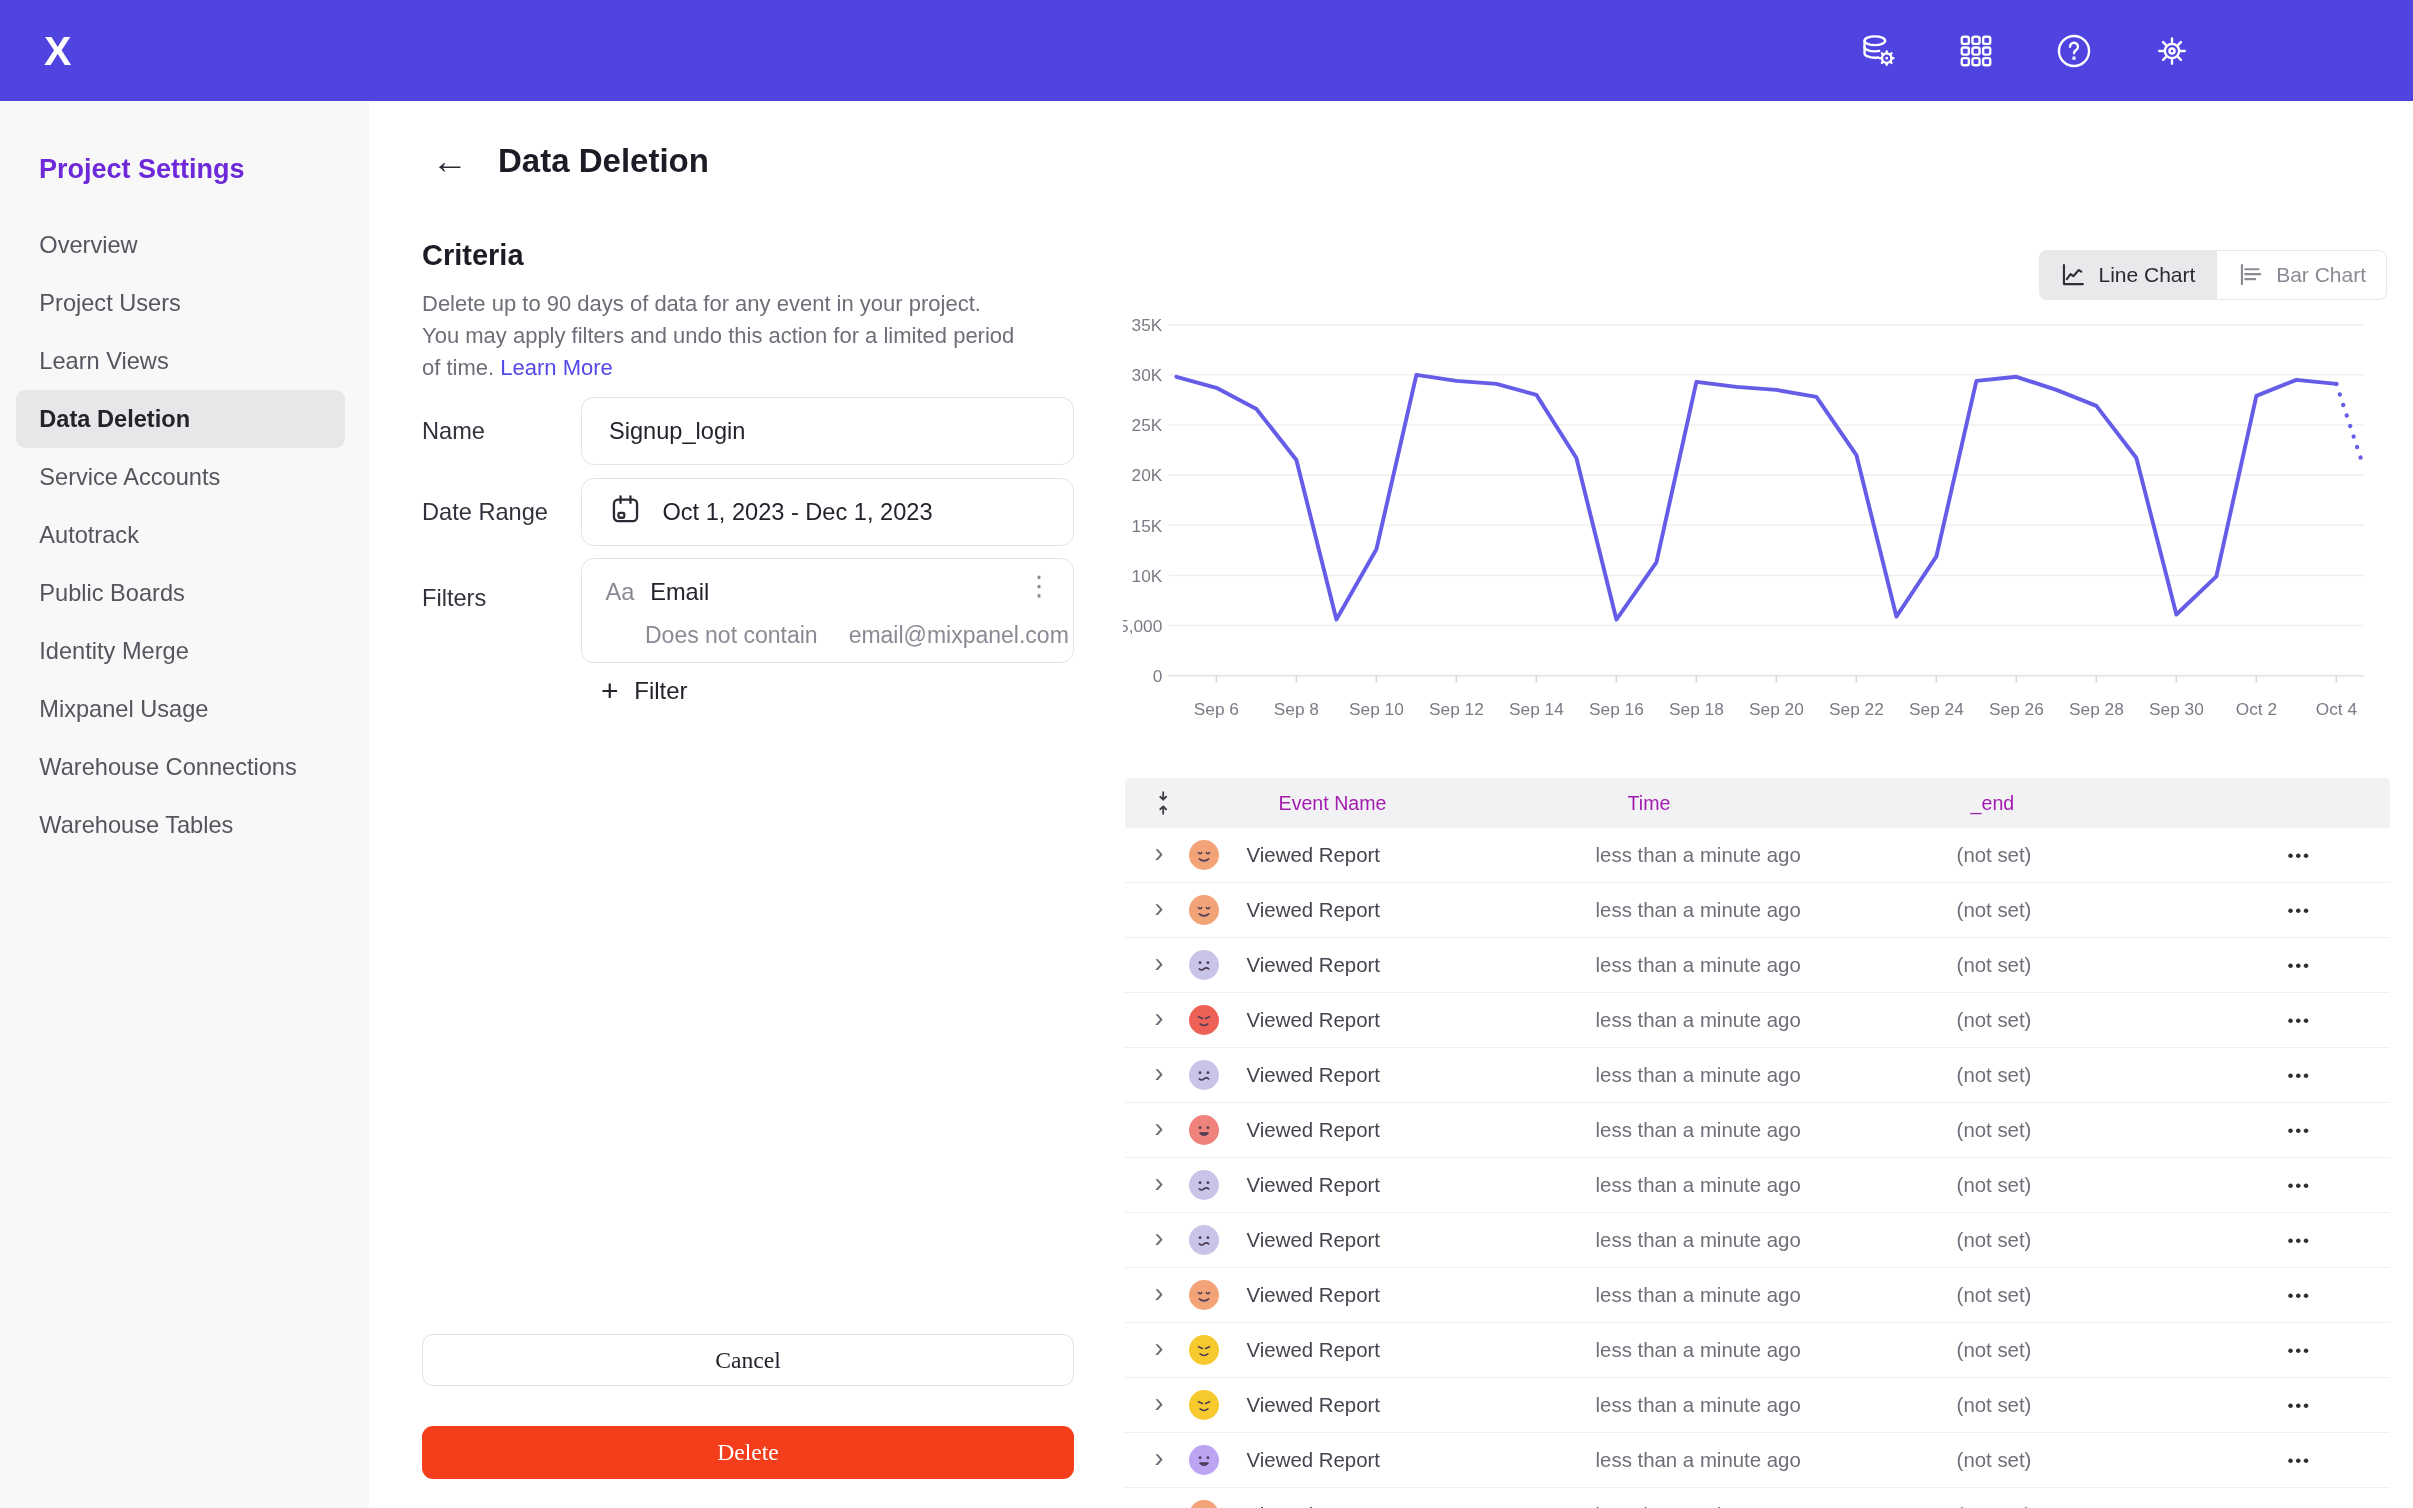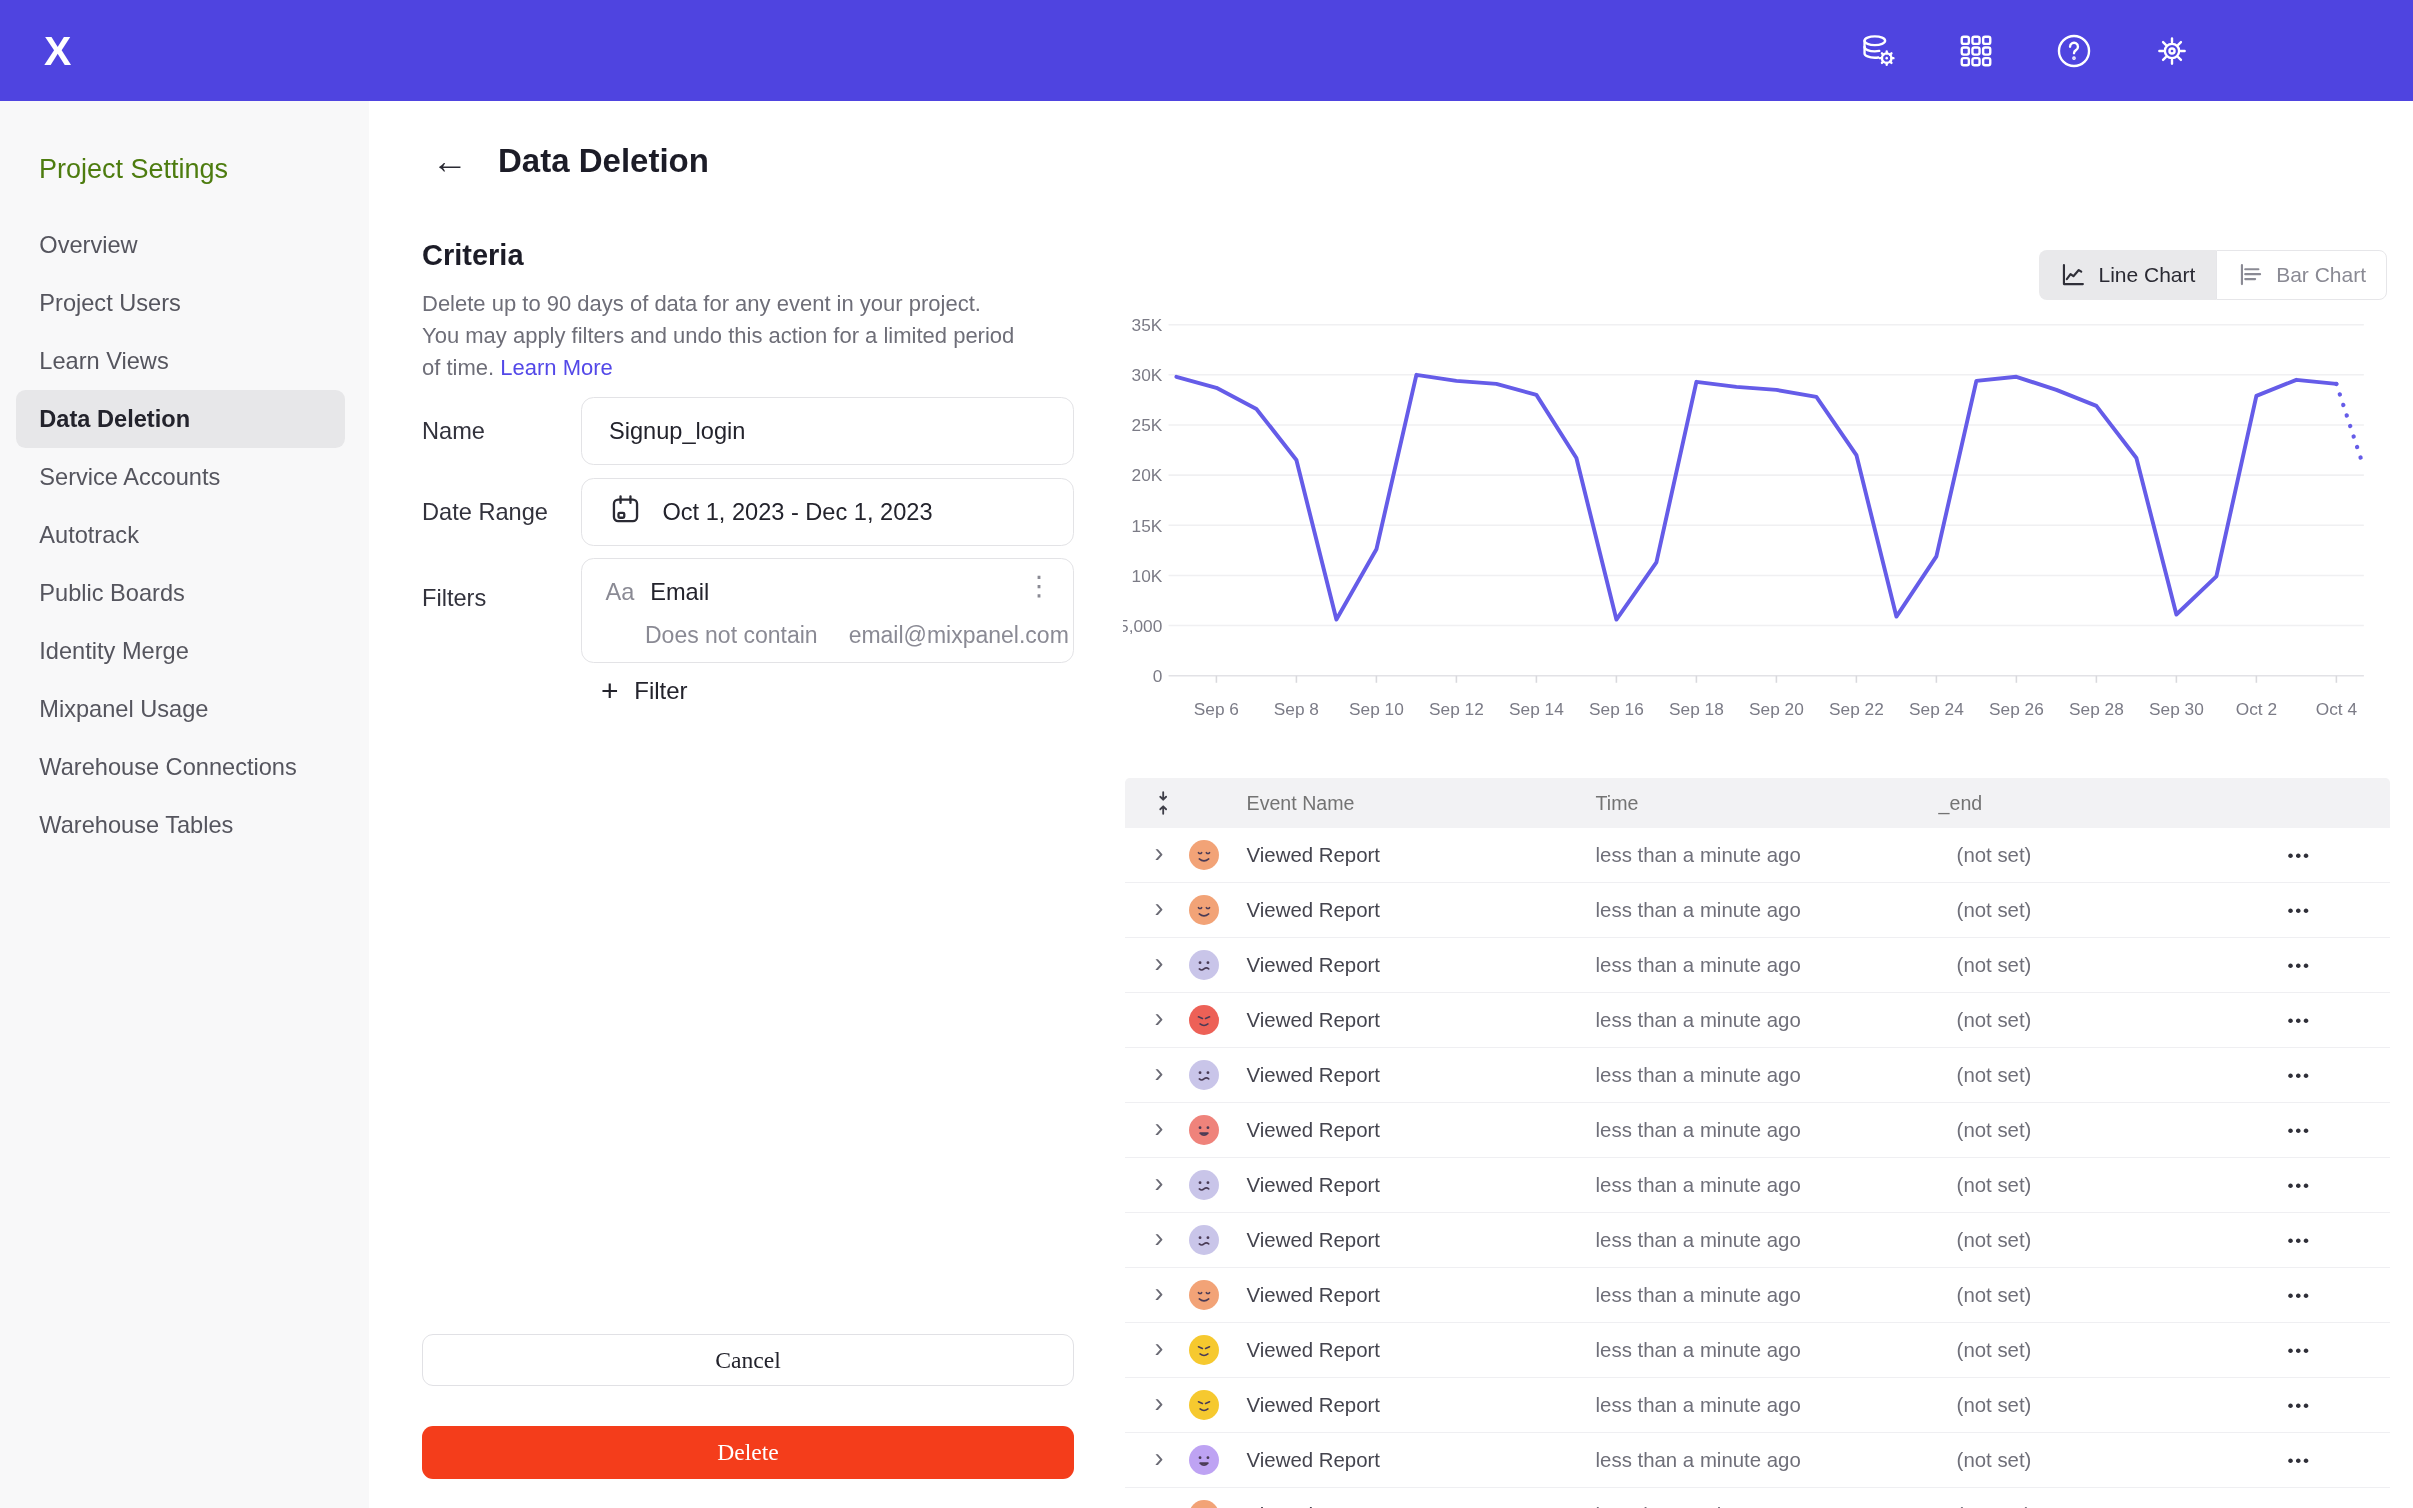--- a/index.html
+++ b/index.html
@@ -13,21 +13,21 @@
           color:#fff; font-size:41px; font-weight:800; letter-spacing:-1.6px; }
   .nav-icons { position:absolute; right:222px; top:0; height:101px;
                display:flex; align-items:center; gap:60px; }
   .nav-icon { width:38px; height:38px; cursor:pointer; }
   .nav-icon svg { width:38px; height:38px; stroke:#fff; fill:none;
                   stroke-width:3; stroke-linecap:round; stroke-linejoin:round; }
 
   
   .sidebar { position:absolute; top:101px; left:0; width:369px; height:1408px;
              background:#F8F8F9; }
-  .sidebar-title { margin:53px 0 8px 39px; font-size:27px; font-weight:400; color:#4d7c0f; }
+  .sidebar-title { margin:53px 0 8px 39px; font-size:27px; font-weight:700; color:#6d28d9; }
   .sidebar-nav { margin-top:31px; }
   .side-item { height:58px; display:flex; align-items:center; margin:0 23.6px 0 15.7px;
                padding-left:23.6px; font-size:23.6px; color:#55555E; border-radius:9.4px;
                cursor:pointer; white-space:nowrap; }
   .side-item.active { background:#E7E7E9; color:#23232C; font-weight:700; }
 
   
   .main { position:absolute; top:101px; left:369px; width:2044px; height:1408px; background:#fff; }
   .page-header { position:absolute; top:41px; left:63px; display:flex; align-items:center; gap:30px; }
   .back-arrow { font-size:36px; color:#2A2A33; cursor:pointer; line-height:1; }
@@ -82,21 +82,21 @@
   .toggle-btn svg { width:28px; height:28px; fill:none; stroke-width:2.6;
                     stroke-linecap:round; stroke-linejoin:round; }
   .toggle-line svg { stroke:#2F2F38; }
   .toggle-bar svg { stroke:#8A8A94; }
 
   .chart-wrap { position:absolute; top:214px; left:0; width:1266px; height:445px; }
 
   
   .table-wrap { position:absolute; top:677px; left:1.6px; width:1265px; }
   .thead { position:relative; height:50px; background:#F2F2F4; border-radius:4.7px 4.7px 0 0; }
-  .th { position:absolute; top:50%; transform:translateY(-50%); font-size:19.6px; color:#737373; }
+  .th { position:absolute; top:50%; transform:translateY(-50%); font-size:19.6px; color:#a21caf;margin-left:32px; }
   .sort-icon { position:absolute; left:28px; top:50%; transform:translateY(-50%);
                width:20.4px; height:25px; cursor:pointer; }
   .sort-icon svg { width:20.4px; height:25px; stroke:#3F3F49; fill:none;
                    stroke-width:2.2; stroke-linecap:round; stroke-linejoin:round; }
   .trow { position:relative; height:55px; background:#fff; border-bottom:1.6px solid #EFEFF2; }
   .chev { position:absolute; left:30px; top:50%; transform:translateY(-54%);
           font-size:27px; color:#6B6B75; cursor:pointer; line-height:1; }
   .avatar { position:absolute; left:64px; top:50%; transform:translateY(-50%);
             width:30px; height:30px; }
   .cell { position:absolute; top:50%; transform:translateY(-50%); font-size:20.4px; }

